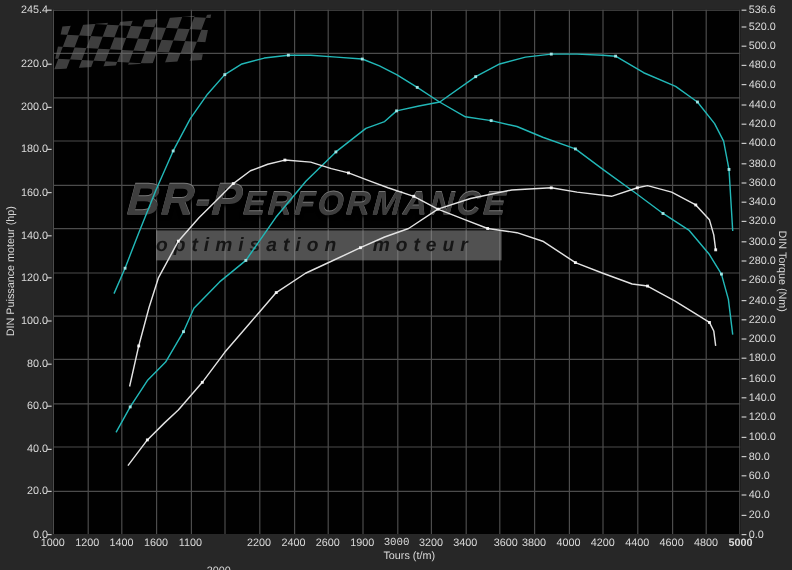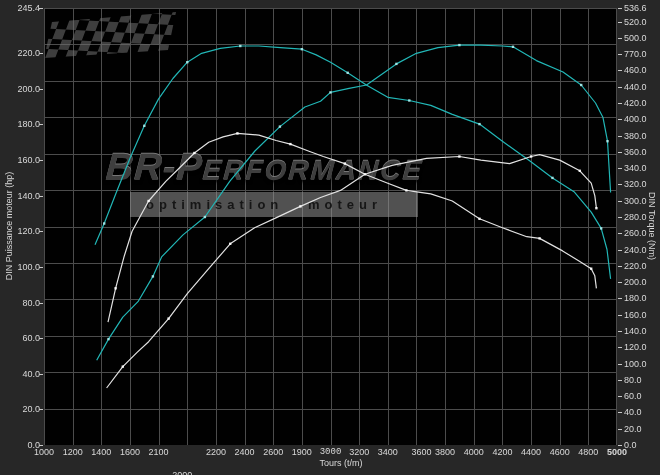--- a/index.html
+++ b/index.html
@@ -31,21 +31,21 @@
     transform:skewX(-4deg);
   }
   #brand .big{font-size:38px;line-height:38px;}
   #brand .small{font-size:28px;line-height:28px;letter-spacing:2px;}
   #tagline-bar{
     position:absolute;left:86px;top:184px;width:288px;height:25px;
     background:rgba(148,148,148,0.55);
     display:flex;align-items:center;
   }
   #tagline{
-    padding-left:16px;color:#161616;font-size:13px;font-weight:bold;
+    color:#161616;font-size:16px;font-weight:bold;font-style:italic;
     letter-spacing:5px;word-spacing:16px;white-space:nowrap;
   }
   #flag{position:absolute;left:350px;top:174px;}
 </style>
 </head>
 <body>
 
 <div id="stage">
 
   <div id="plot">
@@ -177,21 +177,21 @@
       <div class="tick-label" style="right: 620px; top: 441px;">0.0</div>
       <div class="tick-dash" style="left: 39px; top: 445px;"></div>
     </div>
   <div id="y-right-ticks">
       <div class="tick-label" style="left: 624px; top: 4px;">536.6</div>
       <div class="tick-dash" style="left: 618px; top: 8px;"></div>
       <div class="tick-label" style="left: 624px; top: 17.5188px;">520.0</div>
       <div class="tick-dash" style="left: 618px; top: 22px;"></div>
       <div class="tick-label" style="left: 624px; top: 33.8066px;">500.0</div>
       <div class="tick-dash" style="left: 618px; top: 38px;"></div>
-      <div class="tick-label" style="left: 624px; top: 50.0943px;">770.0</div>
+      <div class="tick-label" style="left: 624px; top: 50.0943px;">480.0</div>
       <div class="tick-dash" style="left: 618px; top: 54px;"></div>
       <div class="tick-label" style="left: 624px; top: 66.382px;">460.0</div>
       <div class="tick-dash" style="left: 618px; top: 70px;"></div>
       <div class="tick-label" style="left: 624px; top: 82.6698px;">440.0</div>
       <div class="tick-dash" style="left: 618px; top: 87px;"></div>
       <div class="tick-label" style="left: 624px; top: 98.9575px;">420.0</div>
       <div class="tick-dash" style="left: 618px; top: 103px;"></div>
       <div class="tick-label" style="left: 624px; top: 115.245px;">400.0</div>
       <div class="tick-dash" style="left: 618px; top: 119px;"></div>
       <div class="tick-label" style="left: 624px; top: 131.533px;">380.0</div>
@@ -233,21 +233,21 @@
       <div class="tick-label" style="left: 624px; top: 424.712px;">20.0</div>
       <div class="tick-dash" style="left: 618px; top: 429px;"></div>
       <div class="tick-label" style="left: 624px; top: 441px;">0.0</div>
       <div class="tick-dash" style="left: 618px; top: 445px;"></div>
     </div>
   <div id="x-ticks">
       <div class="tick-label" style="left: 29px; top: 448px; width: 30px; text-align: center;">1000</div>
       <div class="tick-label" style="left: 57.65px; top: 448px; width: 30px; text-align: center;">1200</div>
       <div class="tick-label" style="left: 86.3px; top: 448px; width: 30px; text-align: center;">1400</div>
       <div class="tick-label" style="left: 114.95px; top: 448px; width: 30px; text-align: center;">1600</div>
-      <div class="tick-label" style="left: 143.6px; top: 448px; width: 30px; text-align: center;">2100</div>
+      <div class="tick-label" style="left: 143.6px; top: 448px; width: 30px; text-align: center;">1100</div>
       <div class="tick-label" style="left: 172.25px; top: 452px; width: 30px; text-align: left; margin-top: 19px;">2000</div>
       <div class="tick-label" style="left: 200.9px; top: 448px; width: 30px; text-align: center;">2200</div>
       <div class="tick-label" style="left: 229.55px; top: 448px; width: 30px; text-align: center;">2400</div>
       <div class="tick-label" style="left: 258.2px; top: 448px; width: 30px; text-align: center;">2600</div>
       <div class="tick-label" style="left: 286.85px; top: 448px; width: 30px; text-align: center;">1900</div>
       <div class="tick-label" style="left: 315.5px; top: 448px; width: 30px; text-align: center; font-family: Liberation Mono, monospace;">3000</div>
       <div class="tick-label" style="left: 344.15px; top: 448px; width: 30px; text-align: center;">3200</div>
       <div class="tick-label" style="left: 372.8px; top: 448px; width: 30px; text-align: center;">3400</div>
       <div class="tick-label" style="left: 401.45px; top: 448px; width: 30px; text-align: right;">3600</div>
       <div class="tick-label" style="left: 430.1px; top: 448px; width: 30px; text-align: center;">3800</div>

